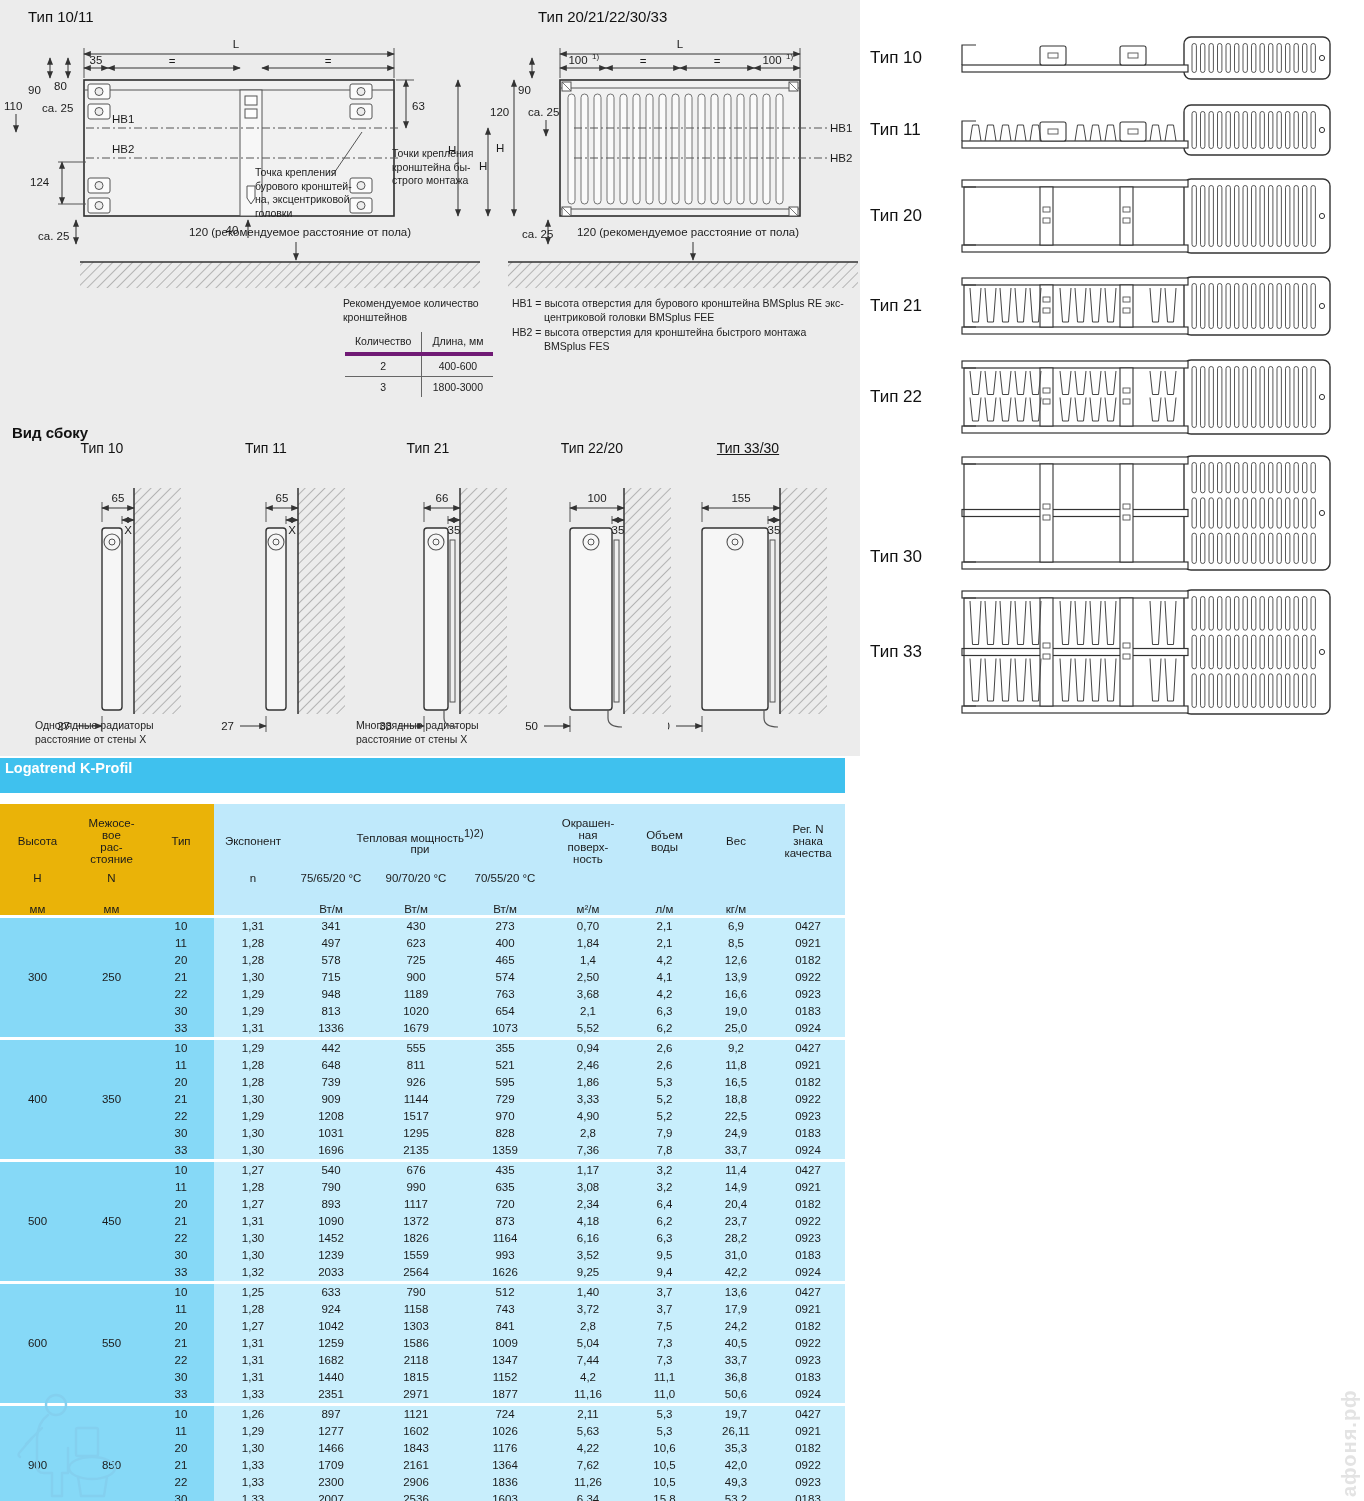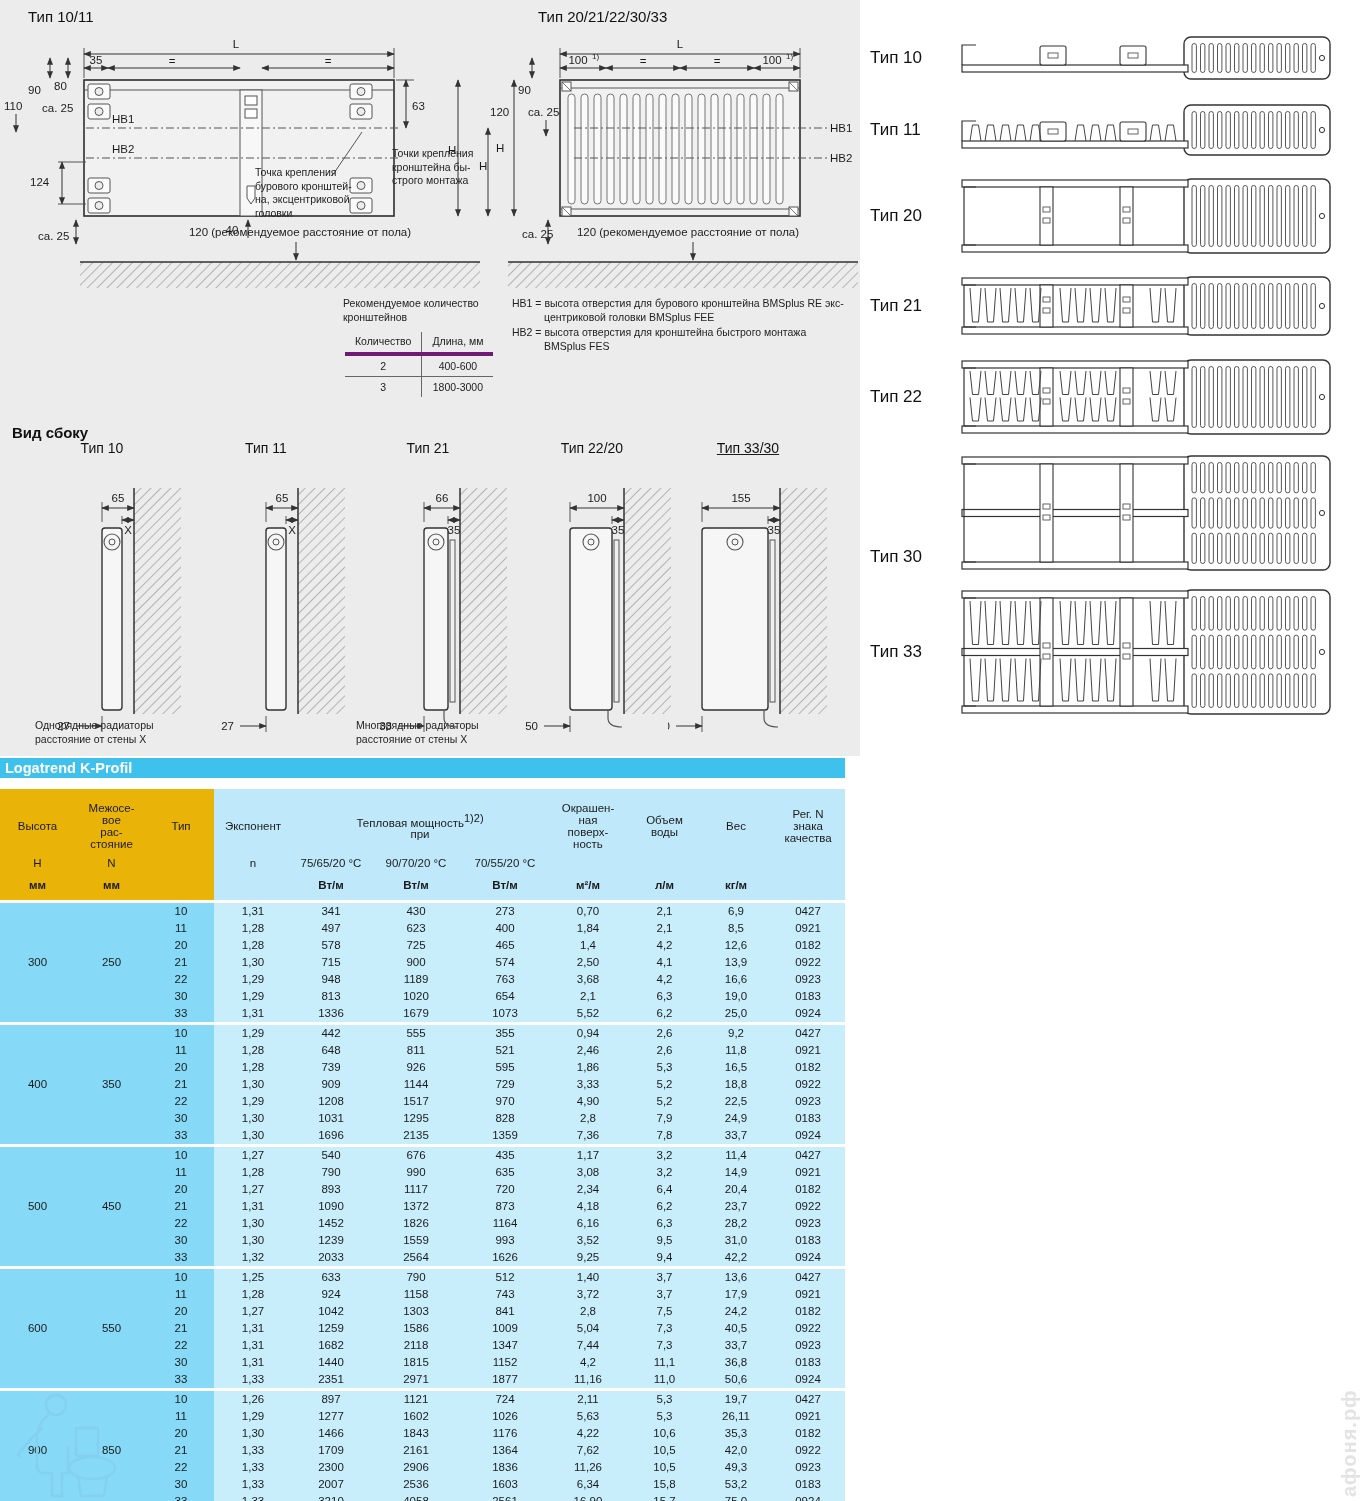--- a/index.html
+++ b/index.html
@@ -25,37 +25,37 @@
   .sv-head{position:absolute;left:12px;top:0;font-size:15px;font-weight:bold;color:#111;}
   .sideview{position:absolute;top:16px;width:160px;}
   .sv-title{text-align:center;font-size:14px;color:#111;margin-bottom:2px;}
   .sv-caption{position:absolute;font-size:10.5px;line-height:1.35;color:#222;white-space:pre;}
   
   #type-sections{position:absolute;left:862px;top:0;width:502px;height:760px;background:#fff;}
   .sec-label{position:absolute;left:8px;font-size:17px;color:#111;}
   .sec-svg{position:absolute;left:94px;}
   
   #table-wrap{position:absolute;left:0;top:758px;width:845px;}
-  .k-title{height:20px;background:#3fc1ee;color:#fff;font-weight:bold;font-size:14.5px;
+  .k-title{height:35px;background:#3fc1ee;color:#fff;font-weight:bold;font-size:14.5px;
            line-height:20px;padding-left:5px;}
   #k-table{border-collapse:separate;border-spacing:0;table-layout:fixed;width:845px;
            font-size:11.5px;color:#1b1b1b;margin-top:11px;}
   #k-table th{font-weight:normal;padding:0;}
   #k-table .hd{background:#eab308;}
   #k-table .hl{background:#bfe9fb;}
   #k-table td{text-align:center;padding:0;height:17px;line-height:17px;}
   #k-table td.dark{background:#86d9f7;}
   #k-table td.lite{background:#c8eefc;}
   #k-table td.mid{vertical-align:middle;}
   #k-table tbody tr:first-child td{border-top:3px solid #fff;}
   #k-table .row1 th{vertical-align:middle;height:62px;padding-top:6px;}
   #k-table .row2 th{vertical-align:top;height:43px;}
   #k-table .pre{white-space:pre-line;}
   #k-table sup{font-size:11px;}
-  .u2{margin-top:10px;font-weight:bold;}
+  .u2{margin-top:19px;}
   
   #mascot{position:absolute;left:16px;top:1390px;pointer-events:none;}
   #watermark{position:absolute;left:1338px;top:1497px;transform:rotate(-90deg);
              transform-origin:0 0;color:#e3e3e3;font-size:20px;font-weight:bold;
              letter-spacing:1px;white-space:nowrap;}
 </style>
 </head>
 <body>
 
 <div id="root">

